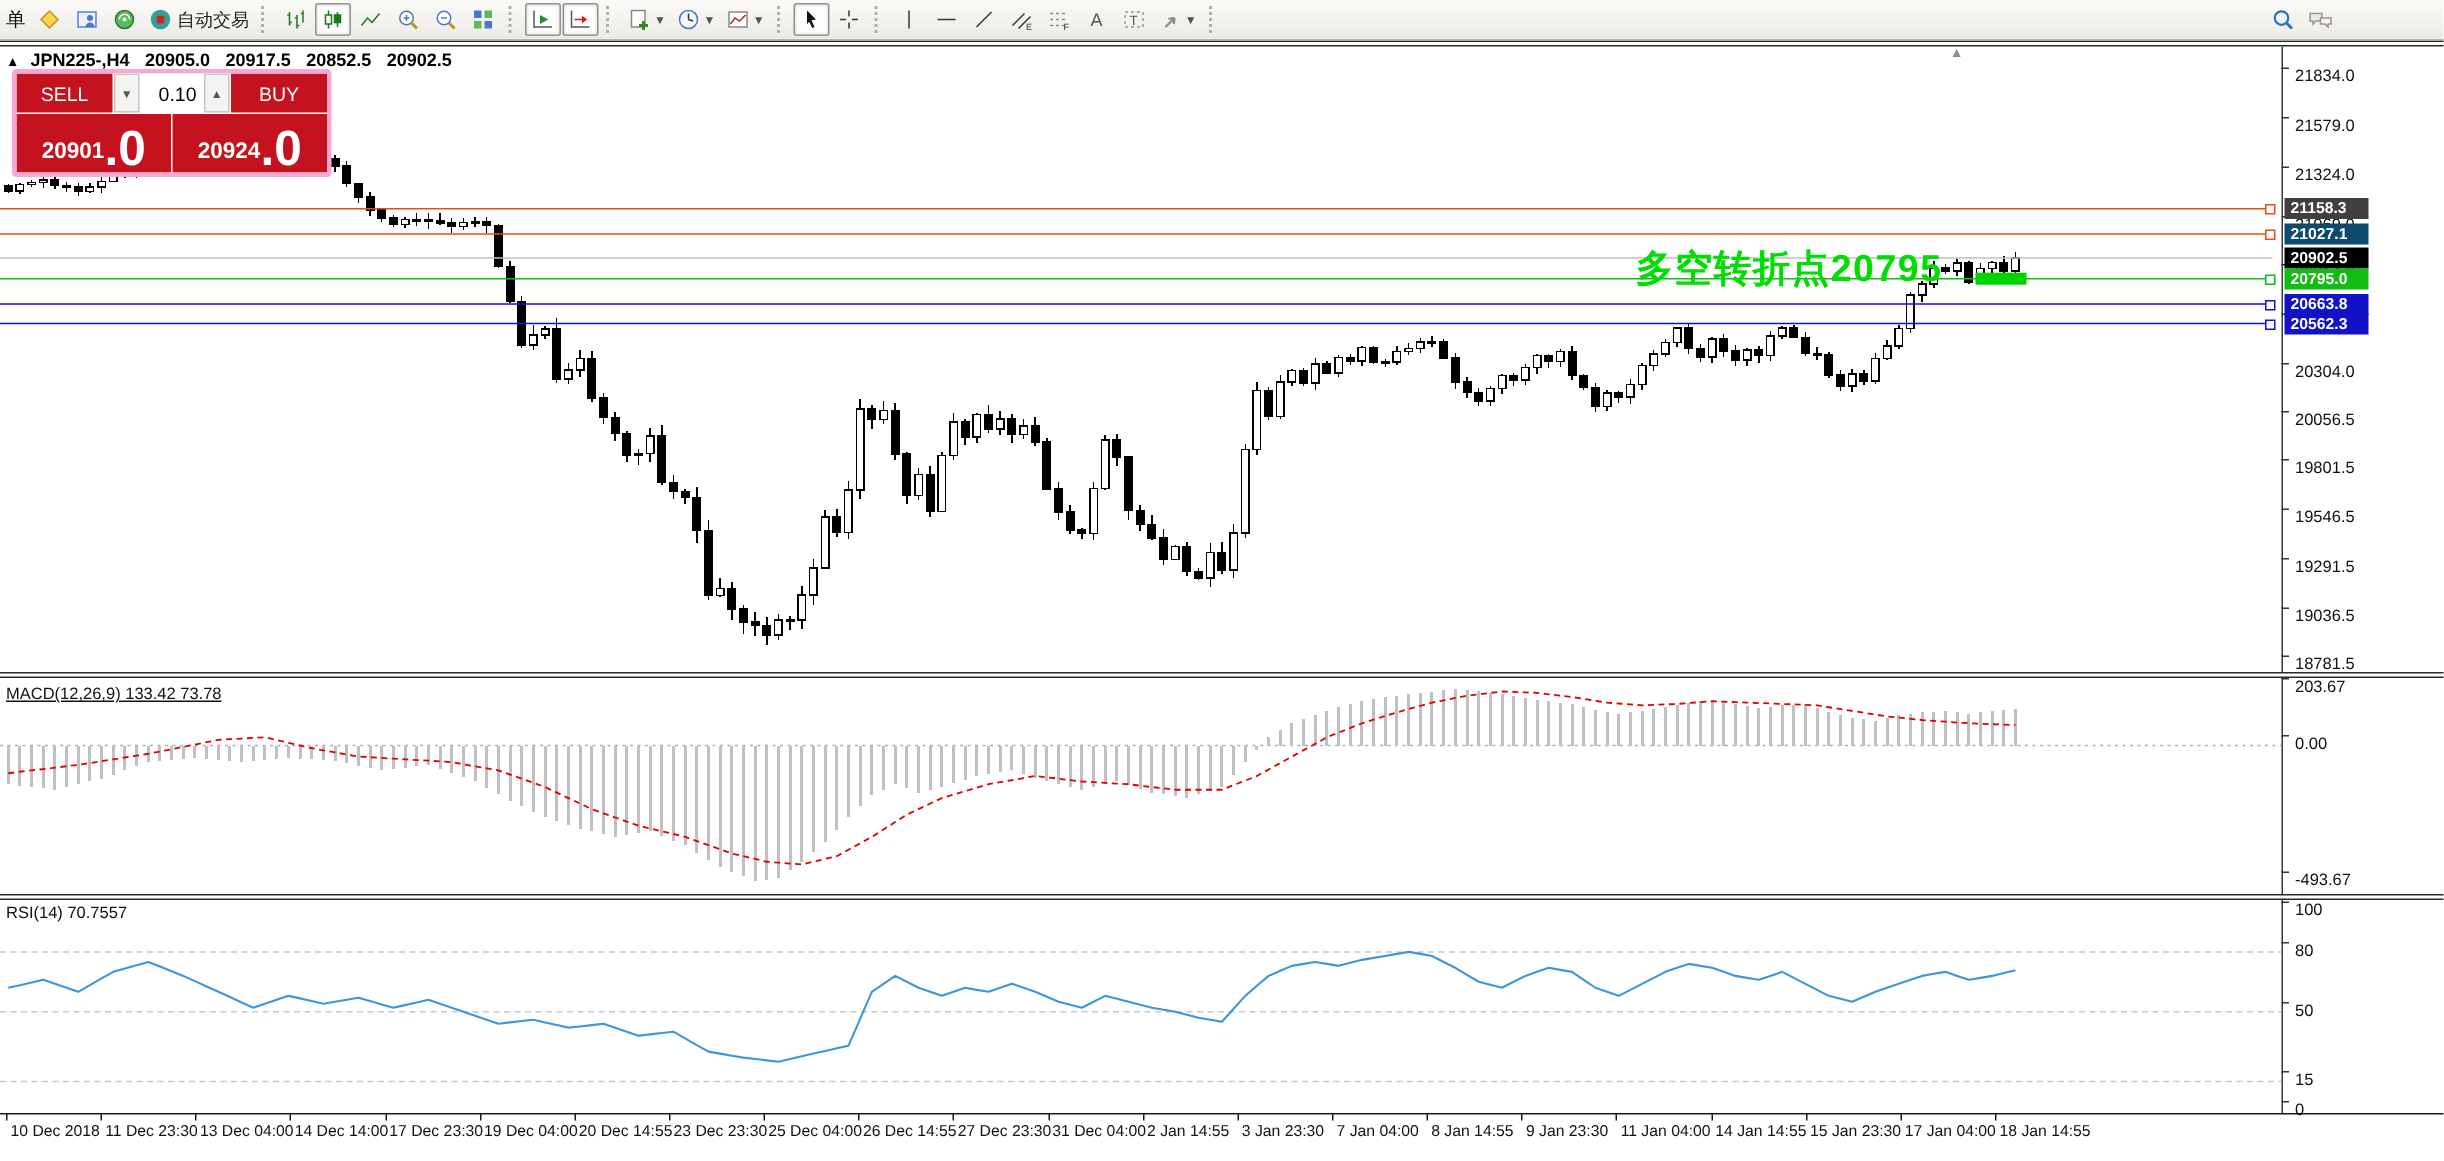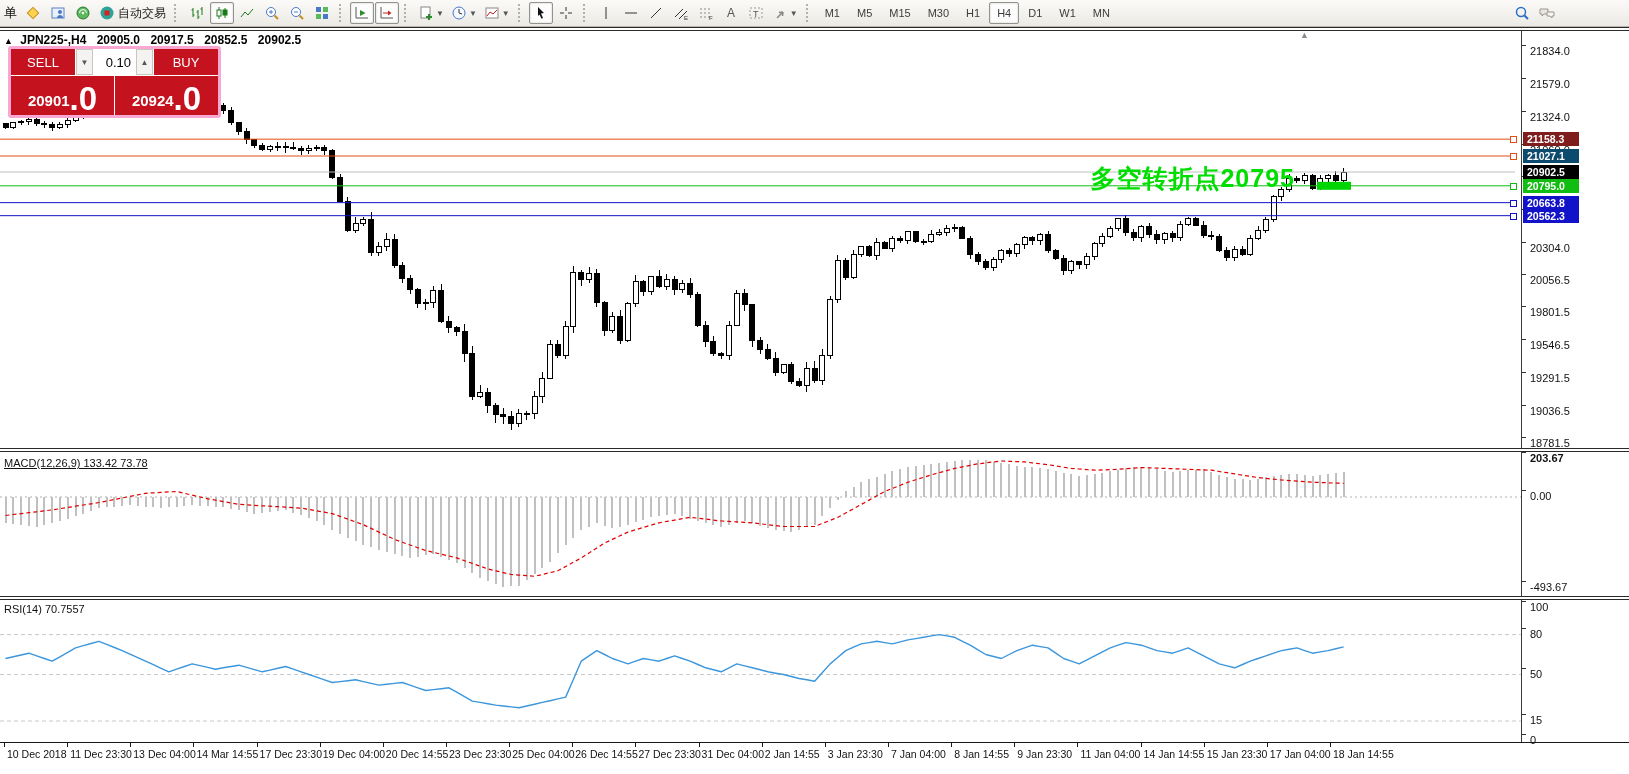--- a/index.html
+++ b/index.html
@@ -311,31 +311,20 @@
       <span>
         <svg width="16" height="16">
           <path d="M5 13 L11 7 M11 7 l-4 .5 M11 7 l-.5 4" stroke="#888" fill="none" stroke-width="1.5"></path>
         </svg>
       </span>
       <span class="caret">▼</span>
     </span>
 
   <span class="grip"></span>
 
-  <span id="tf-buttons" style="display:flex;align-items:center;gap:1px;">
-      <span class="tbtn tf">M1</span>
-      <span class="tbtn tf">M5</span>
-      <span class="tbtn tf">M15</span>
-      <span class="tbtn tf">M30</span>
-      <span class="tbtn tf">H1</span>
-      <span class="tbtn tf active">H4</span>
-      <span class="tbtn tf">D1</span>
-      <span class="tbtn tf">W1</span>
-      <span class="tbtn tf">MN</span>
-    </span>
 
   <span class="tbtn" style="margin-left:auto;">
       <span>
         <svg width="16" height="16">
           <circle cx="7" cy="7" r="4.5" fill="none" stroke="#2a6fc8" stroke-width="1.5"></circle>
           <line x1="10.5" y1="10.5" x2="14" y2="14" stroke="#2a6fc8" stroke-width="2"></line>
         </svg>
       </span>
     </span>
   <span class="tbtn" style="margin-right:66px;">
@@ -942,49 +931,49 @@
     <div class="ptick" style="top: 143.628px;"><span class="dash"></span>21069.0</div>
     <div class="ptick" style="top: 176.362px;"><span class="dash"></span>20814.0</div>
     <div class="ptick" style="top: 209.096px;"><span class="dash"></span>20559.0</div>
     <div class="ptick" style="top: 241.831px;"><span class="dash"></span>20304.0</div>
     <div class="ptick" style="top: 273.602px;"><span class="dash"></span>20056.5</div>
     <div class="ptick" style="top: 306.336px;"><span class="dash"></span>19801.5</div>
     <div class="ptick" style="top: 339.071px;"><span class="dash"></span>19546.5</div>
     <div class="ptick" style="top: 371.805px;"><span class="dash"></span>19291.5</div>
     <div class="ptick" style="top: 404.539px;"><span class="dash"></span>19036.5</div>
     <div class="ptick" style="top: 437.273px;"><span class="dash"></span>18781.5</div>
-    <div class="ptick" style="top: 452.423px; font-weight: bold;"><span class="dash"></span>203.67</div>
+    <div class="ptick" style="top: 452.423px;"><span class="dash"></span>203.67</div>
     <div class="ptick" style="top: 490px;"><span class="dash"></span>0.00</div>
     <div class="ptick" style="top: 581.082px;"><span class="dash"></span>-493.67</div>
     <div class="ptick" style="top: 601px;"><span class="dash"></span>100</div>
     <div class="ptick" style="top: 627.6px;"><span class="dash"></span>80</div>
     <div class="ptick" style="top: 667.5px;"><span class="dash"></span>50</div>
     <div class="ptick" style="top: 714.05px;"><span class="dash"></span>15</div>
     <div class="ptick" style="top: 734px;"><span class="dash"></span>0</div>
-    <div class="pmarker" style="top: 132.164px; background: #7f1d1d;">21158.3</div>
+    <div class="pmarker" style="top: 132.164px; background: #404040;">21158.3</div>
     <div class="anchor-sq" style="top: 136.164px; border: 1px solid rgb(228, 77, 22);"></div>
     <div class="pmarker" style="top: 149.006px; background: #0c4a6e;">21027.1</div>
     <div class="anchor-sq" style="top: 153.006px; border: 1px solid rgb(228, 77, 22);"></div>
     <div class="pmarker" style="top: 165.001px; background: rgb(0, 0, 0);">20902.5</div>
     <div class="pmarker" style="top: 178.801px; background: rgb(18, 189, 18);">20795.0</div>
     <div class="anchor-sq" style="top: 182.801px; border: 1px solid rgb(18, 189, 18);"></div>
     <div class="pmarker" style="top: 195.643px; background: rgb(18, 18, 200);">20663.8</div>
     <div class="anchor-sq" style="top: 199.643px; border: 1px solid rgb(18, 18, 200);"></div>
     <div class="pmarker" style="top: 208.673px; background: rgb(18, 18, 200);">20562.3</div>
     <div class="anchor-sq" style="top: 212.673px; border: 1px solid rgb(18, 18, 200);"></div>
   </div>
 <div id="time-scale">
     <div class="dtick" style="left: 4px;"></div>
     <div class="dlabel" style="left: 7px;">10 Dec 2018</div>
     <div class="dtick" style="left: 67.1429px;"></div>
     <div class="dlabel" style="left: 70.1429px;">11 Dec 23:30</div>
     <div class="dtick" style="left: 130.286px;"></div>
     <div class="dlabel" style="left: 133.286px;">13 Dec 04:00</div>
     <div class="dtick" style="left: 193.429px;"></div>
-    <div class="dlabel" style="left: 196.429px;">14 Mar 14:55</div>
+    <div class="dlabel" style="left: 196.429px;">14 Dec 14:00</div>
     <div class="dtick" style="left: 256.571px;"></div>
     <div class="dlabel" style="left: 259.571px;">17 Dec 23:30</div>
     <div class="dtick" style="left: 319.714px;"></div>
     <div class="dlabel" style="left: 322.714px;">19 Dec 04:00</div>
     <div class="dtick" style="left: 382.857px;"></div>
     <div class="dlabel" style="left: 385.857px;">20 Dec 14:55</div>
     <div class="dtick" style="left: 446px;"></div>
     <div class="dlabel" style="left: 449px;">23 Dec 23:30</div>
     <div class="dtick" style="left: 509.143px;"></div>
     <div class="dlabel" style="left: 512.143px;">25 Dec 04:00</div>

